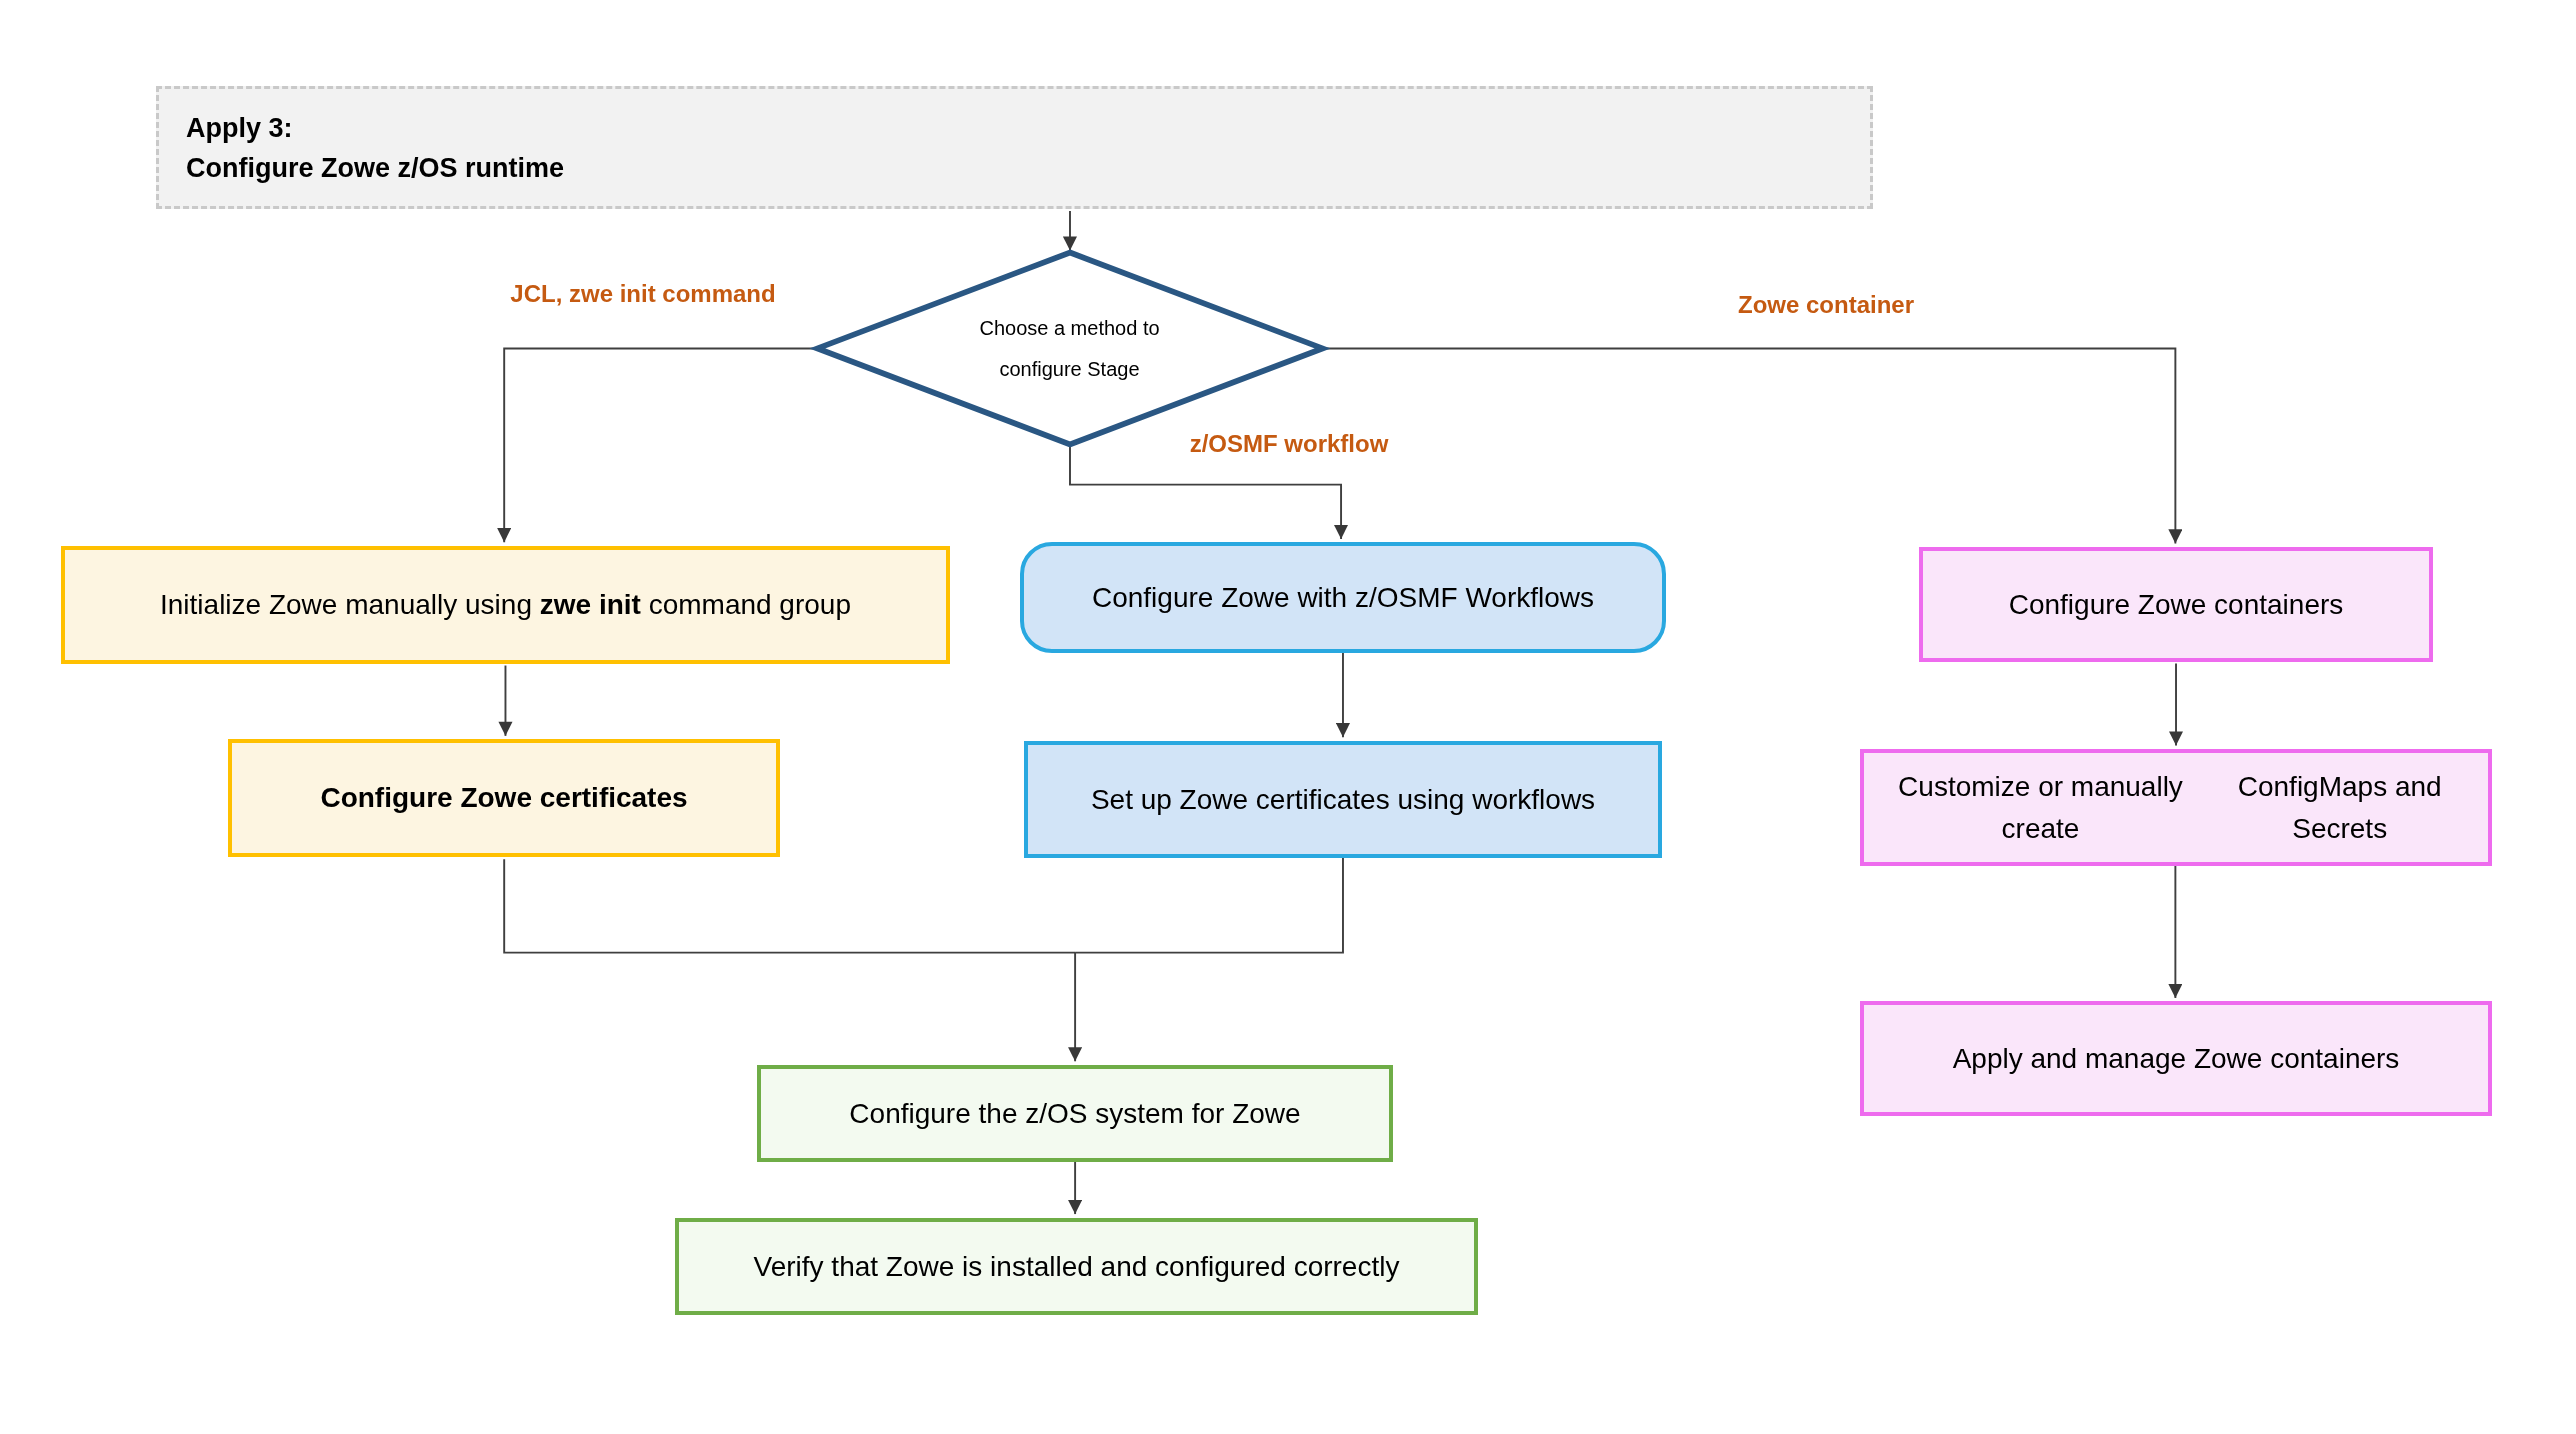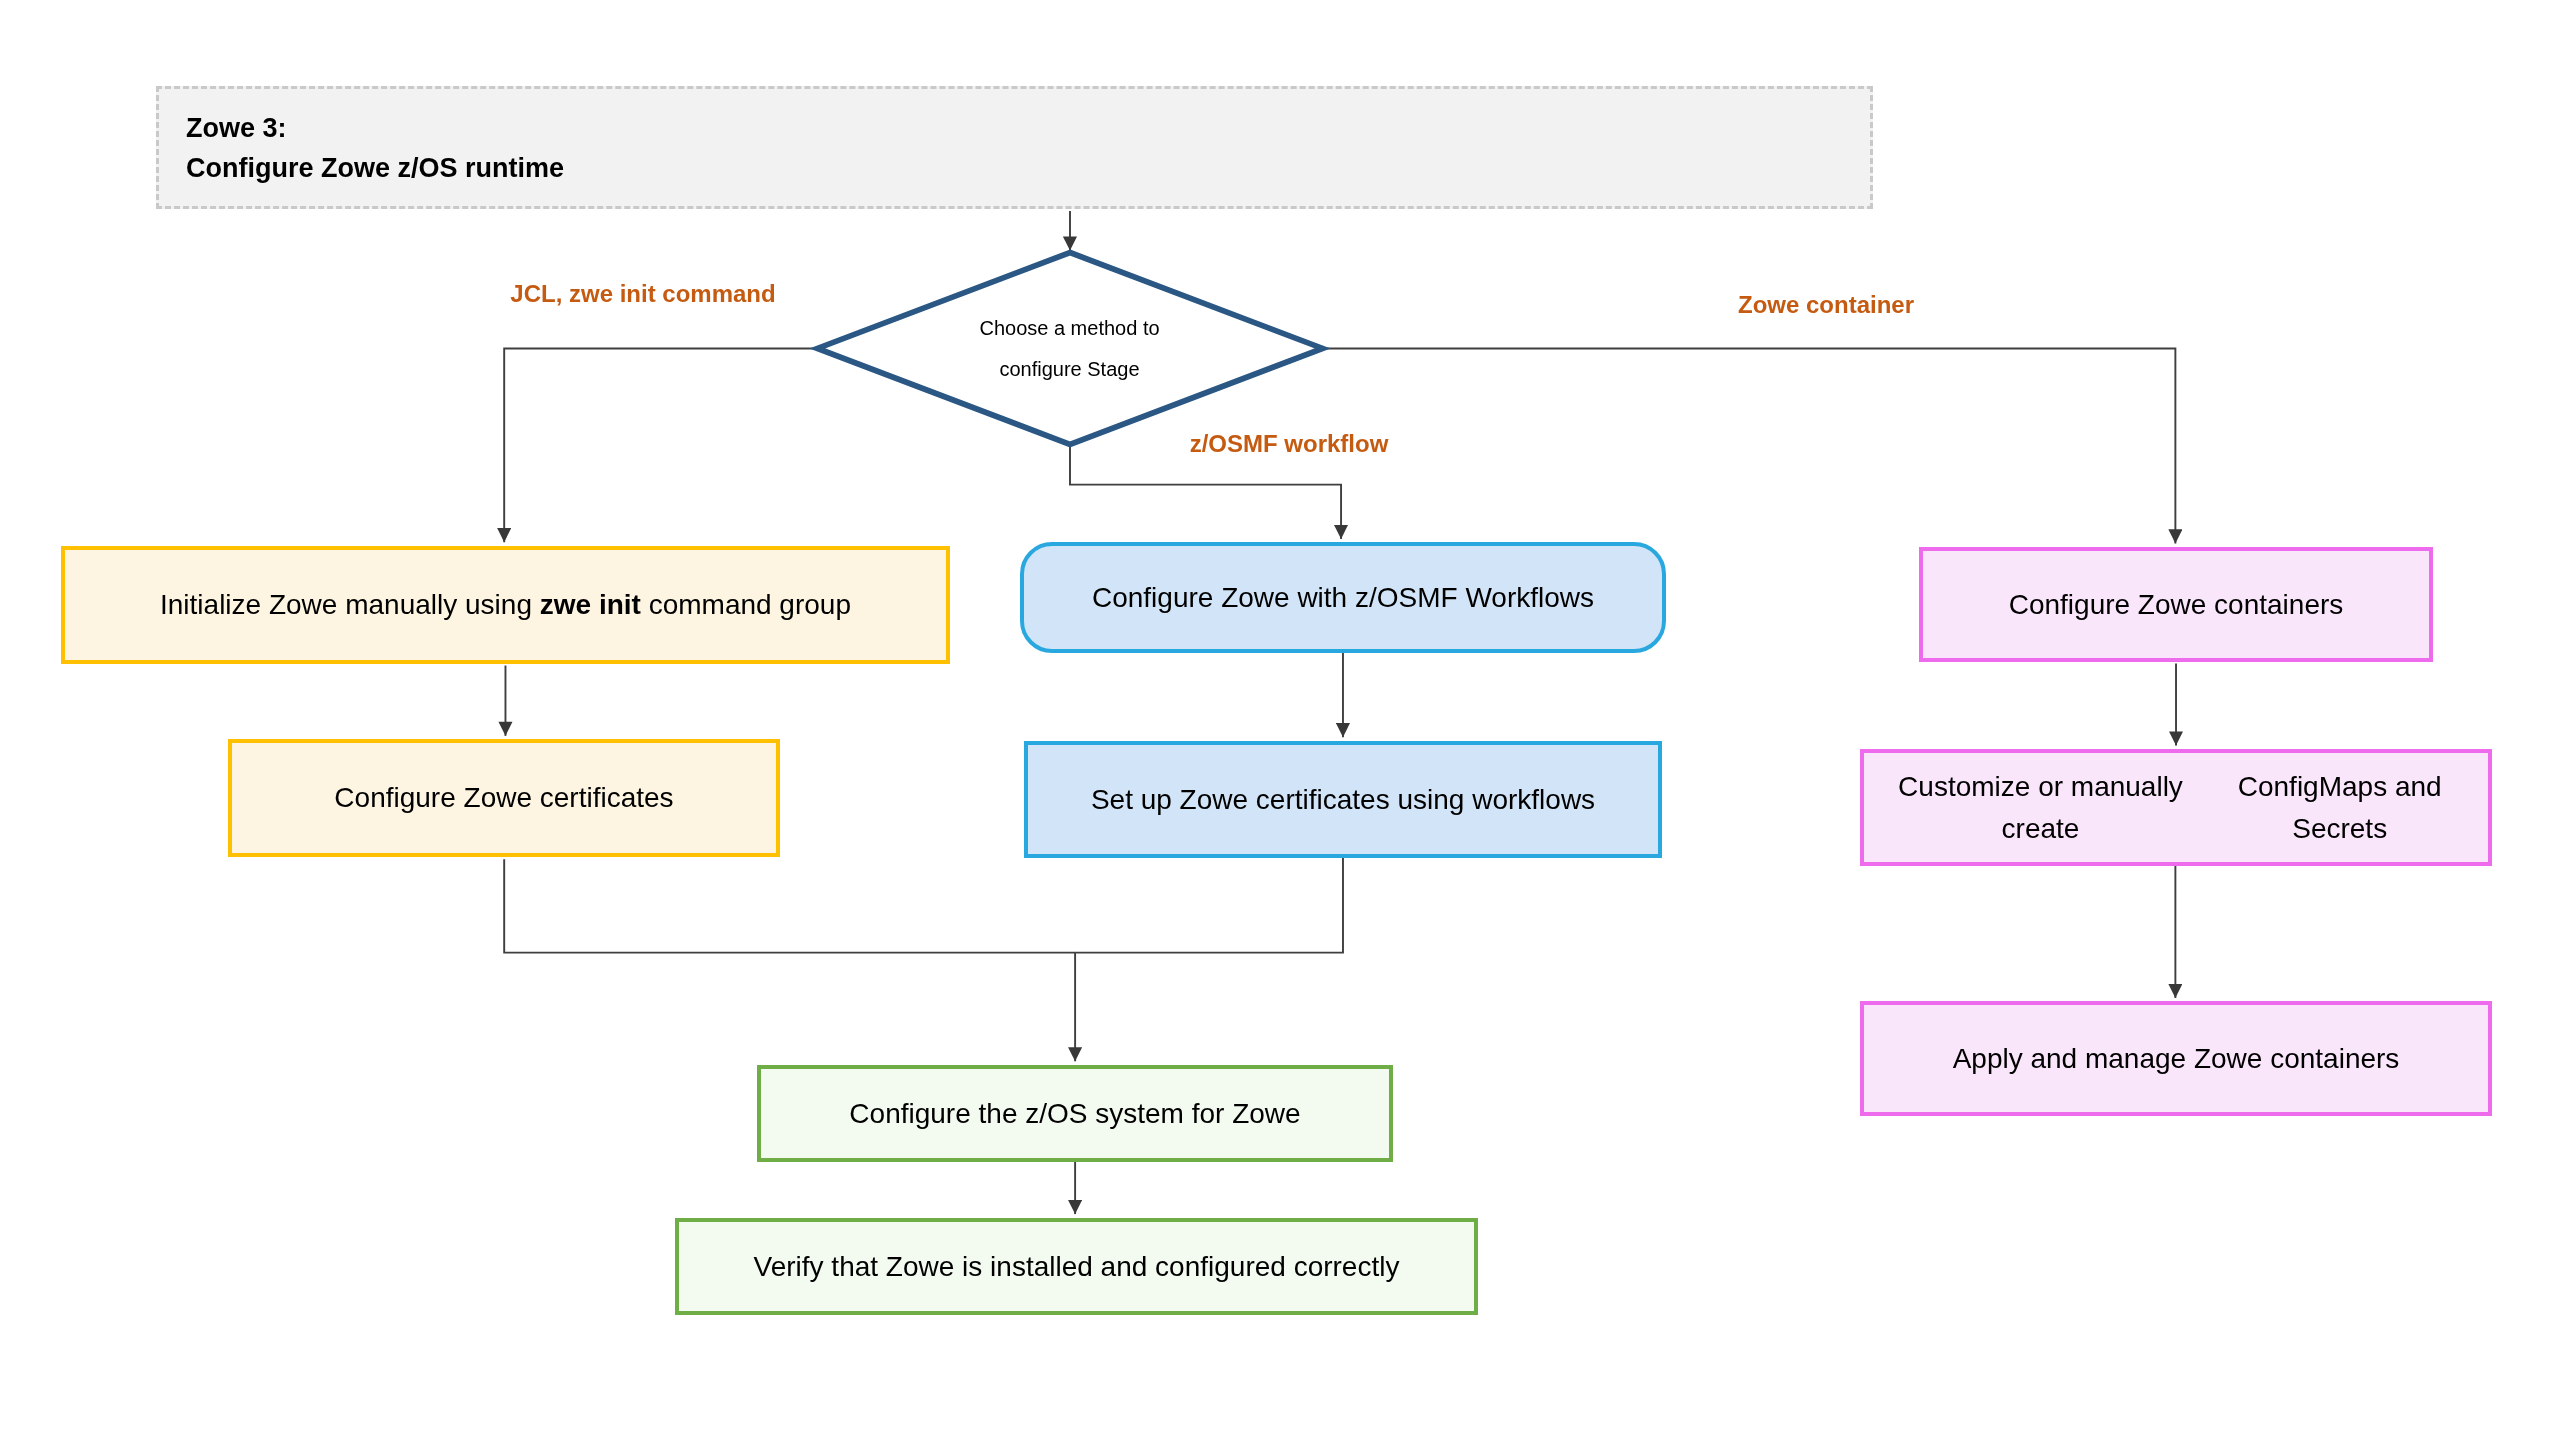--- a/index.html
+++ b/index.html
@@ -55,37 +55,37 @@
     <path class="wire" d="M3403 1038 V1166" marker-end="url(#arrow)"></path>
     <path class="wire" d="M3402 1354 V1561" marker-end="url(#arrow)"></path>
     <path class="wire" d="M788 1344 V1490 H1681"></path>
     <path class="wire" d="M2100 1341 V1490 H1681"></path>
     <path class="wire" d="M1681 1490 V1660" marker-end="url(#arrow)"></path>
     <path class="wire" d="M1681 1817 V1899" marker-end="url(#arrow)"></path>
     <polygon class="diamond-shape" points="1673,395 2068,545 1673,695 1278,545"></polygon>
   </svg>
 
   <div class="title-box">
-    <span>Zowe 3:</span>
+    <span>Apply 3:</span>
     <span>Configure Zowe z/OS runtime</span>
   </div>
 
   <div class="diamond-text">
     <span>Choose a method to</span>
     <span>configure Stage</span>
   </div>
 
   <div class="branch-label" style="left:355px;top:280px;">JCL, zwe init command</div>
   <div class="branch-label" style="left:1001px;top:430px;">z/OSMF workflow</div>
   <div class="branch-label" style="left:1538px;top:291px;">Zowe container</div>
 
   <div class="node yellow" style="left:61px;top:546px;width:889px;height:118px;">
     <span><span>Initialize Zowe manually using </span><span class="b">zwe init</span><span> command group</span></span>
   </div>
-  <div class="node yellow" style="left:228px;top:739px;width:552px;height:118px;">Configure Zowe certificates</div>
+  <div class="node yellow" style="left:228px;top:739px;width:552px;height:118px;font-weight:bold;">Configure Zowe certificates</div>
 
   <div class="node blue" style="left:1020px;top:542px;width:646px;height:111px;border-radius:32px;">Configure Zowe with z/OSMF Workflows</div>
   <div class="node blue" style="left:1024px;top:741px;width:638px;height:117px;">Set up Zowe certificates using workflows</div>
 
   <div class="node pink" style="left:1919px;top:547px;width:514px;height:115px;">Configure Zowe containers</div>
   <div class="node pink" style="left:1860px;top:749px;width:632px;height:117px;">
     <span>Customize or manually create</span>
     <span>ConfigMaps and Secrets</span>
   </div>
   <div class="node pink" style="left:1860px;top:1001px;width:632px;height:115px;">Apply and manage Zowe containers</div>

